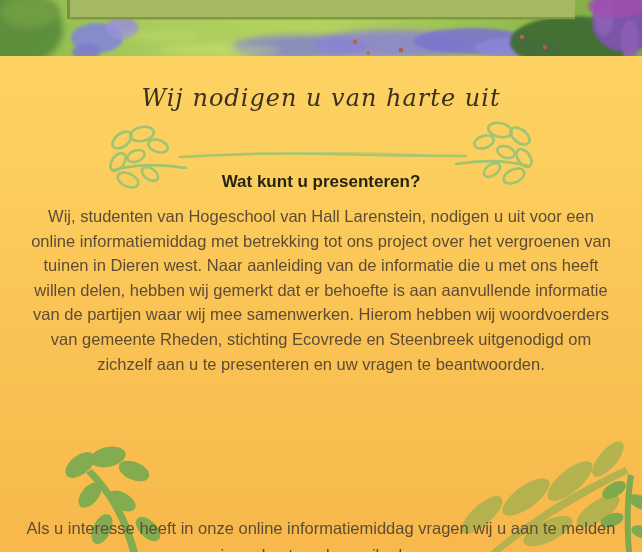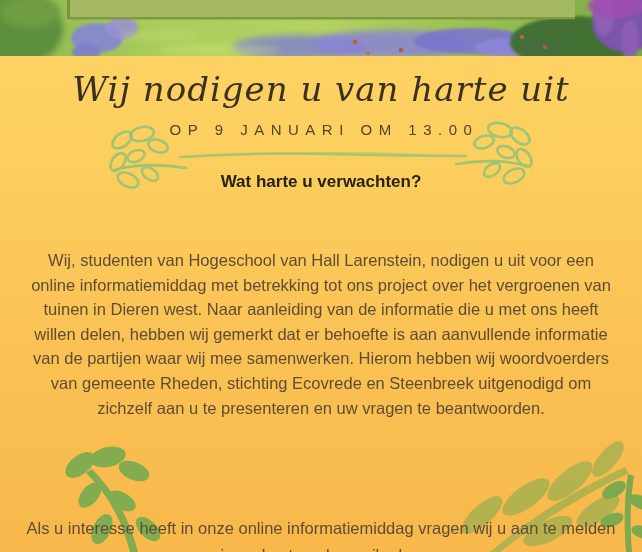--- a/index.html
+++ b/index.html
@@ -19,43 +19,43 @@
   .photo svg{display:block;}
   
   .branch-left{position:absolute;left:106px;top:124px;width:84px;height:68px;}
   .branch-right{position:absolute;left:452px;top:120px;width:84px;height:68px;}
   .divider-line{position:absolute;left:178px;top:148px;width:290px;height:14px;}
   .leaf-bl{position:absolute;left:52px;top:437px;width:140px;height:115px;opacity:.95;z-index:1;}
   .leaf-br{position:absolute;left:430px;top:437px;width:212px;height:115px;opacity:.55;z-index:1;}
   .leaf-br-solid{position:absolute;left:600px;top:468px;width:48px;height:84px;opacity:.95;z-index:1;}
   
   .title{
-    position:absolute;top:66px;left:0;width:642px;z-index:2;
+    position:absolute;top:75px;left:0;width:642px;z-index:2;
     text-align:center;
     font-family:"DejaVu Serif",serif;font-style:italic;font-weight:500;
-    font-size:34px;line-height:46px;color:#3a3020;
+    font-size:24px;line-height:46px;color:#3a3020;
     letter-spacing:1px;
   }
   .date{
     position:absolute;top:121px;left:0;width:642px;z-index:2;
     text-align:center;
     font-size:15px;font-weight:500;color:#54432a;
     letter-spacing:6.5px;padding-left:6px;box-sizing:border-box;
   }
   .heading{
     position:absolute;left:0;width:642px;z-index:2;
     text-align:center;font-size:17px;font-weight:700;color:#262313;
   }
   .heading-what{top:172px;}
   .heading-how{top:482px;}
   .bodytext{
     position:absolute;left:24px;width:594px;z-index:2;
     text-align:center;font-size:16.5px;color:#5e4c35;
   }
-  .body-what{top:204px;line-height:24.6px;margin-top:44px;}
+  .body-what{top:204px;line-height:24.6px;}
   .body-how{top:515px;line-height:27px;}
   .bodytext p{margin:0;}
 </style>
 </head>
 <body>
 
 <div class="flyer">
 
   <div class="photo">
     <svg width="642" height="56" viewBox="0 0 642 56" xmlns="http://www.w3.org/2000/svg">
@@ -171,23 +171,22 @@
       <path d="M26 84 C24 56 24 32 28 6 L34 8 C30 34 30 58 32 84 Z"></path>
       <ellipse cx="14" cy="22" rx="13" ry="7" transform="rotate(-30 14 22)"></ellipse>
       <ellipse cx="40" cy="34" rx="12" ry="6.5" transform="rotate(25 40 34)"></ellipse>
       <ellipse cx="12" cy="52" rx="12" ry="6.5" transform="rotate(-20 12 52)"></ellipse>
       <ellipse cx="42" cy="64" rx="11" ry="6" transform="rotate(18 42 64)"></ellipse>
     </g>
   </svg>
 
   <div class="title">Wij nodigen u van harte uit</div>
 
-  <div class="date">OP 9 JANUARI OM 13.00</div>
 
-  <div class="heading heading-what">Wat harte u verwachten?</div>
+  <div class="heading heading-what">Wat kunt u presenteren?</div>
 
   <div class="bodytext body-what">
     <p>Wij, studenten van Hogeschool van Hall Larenstein, nodigen u uit voor een online informatiemiddag met betrekking tot ons project over het vergroenen van tuinen in Dieren west. Naar aanleiding van de informatie die u met ons heeft willen delen, hebben wij gemerkt dat er behoefte is aan aanvullende informatie van de partijen waar wij mee samenwerken. Hierom hebben wij woordvoerders van gemeente Rheden, stichting Ecovrede en Steenbreek uitgenodigd om zichzelf aan u te presenteren en uw vragen te beantwoorden.</p>
   </div>
 
 
   <div class="bodytext body-how">
     <p>Als u interesse heeft in onze online informatiemiddag vragen wij u aan te melden via onderstaand e-mail adres:</p>
   </div>
 

